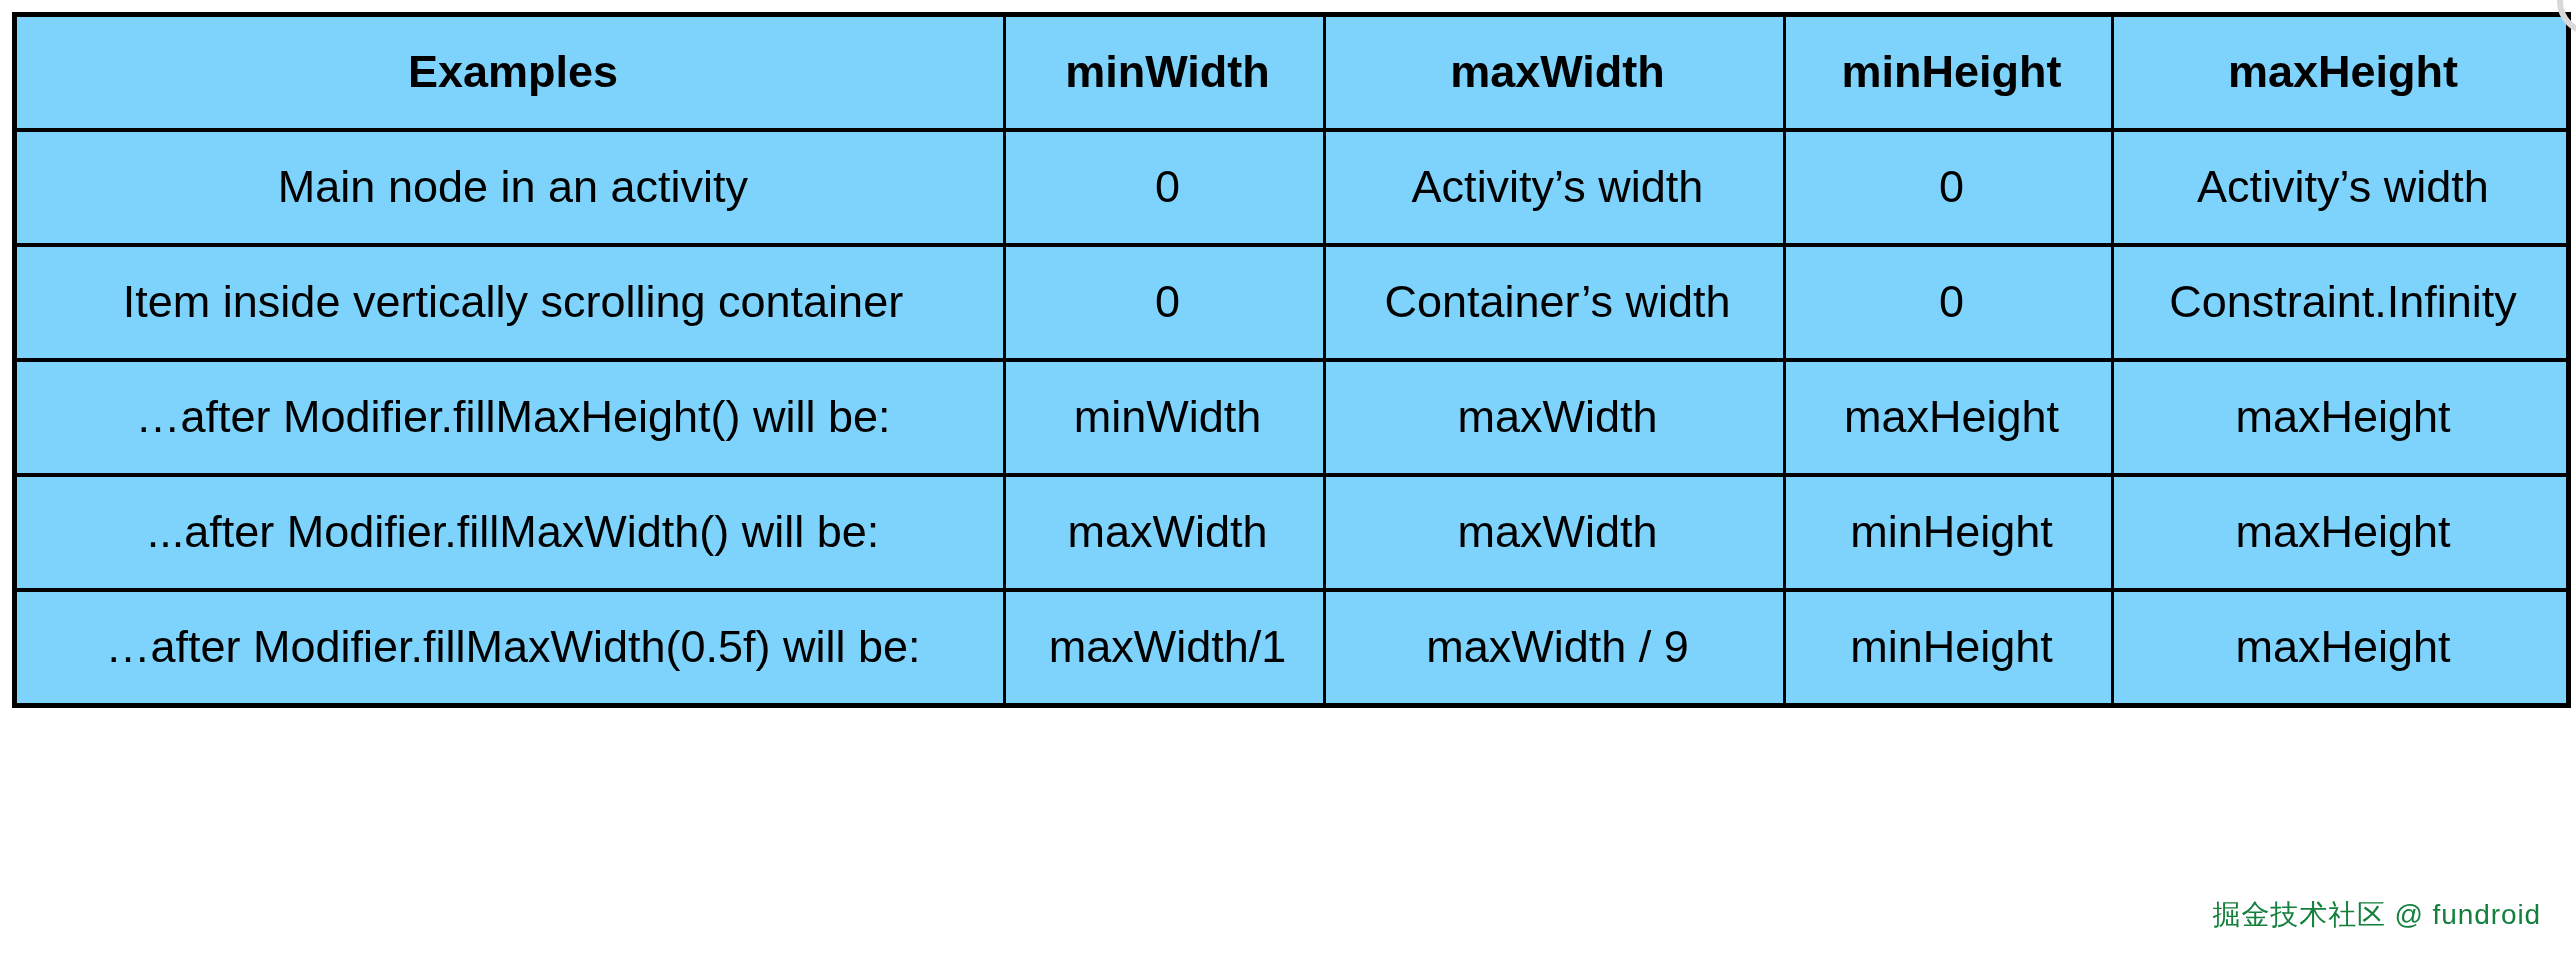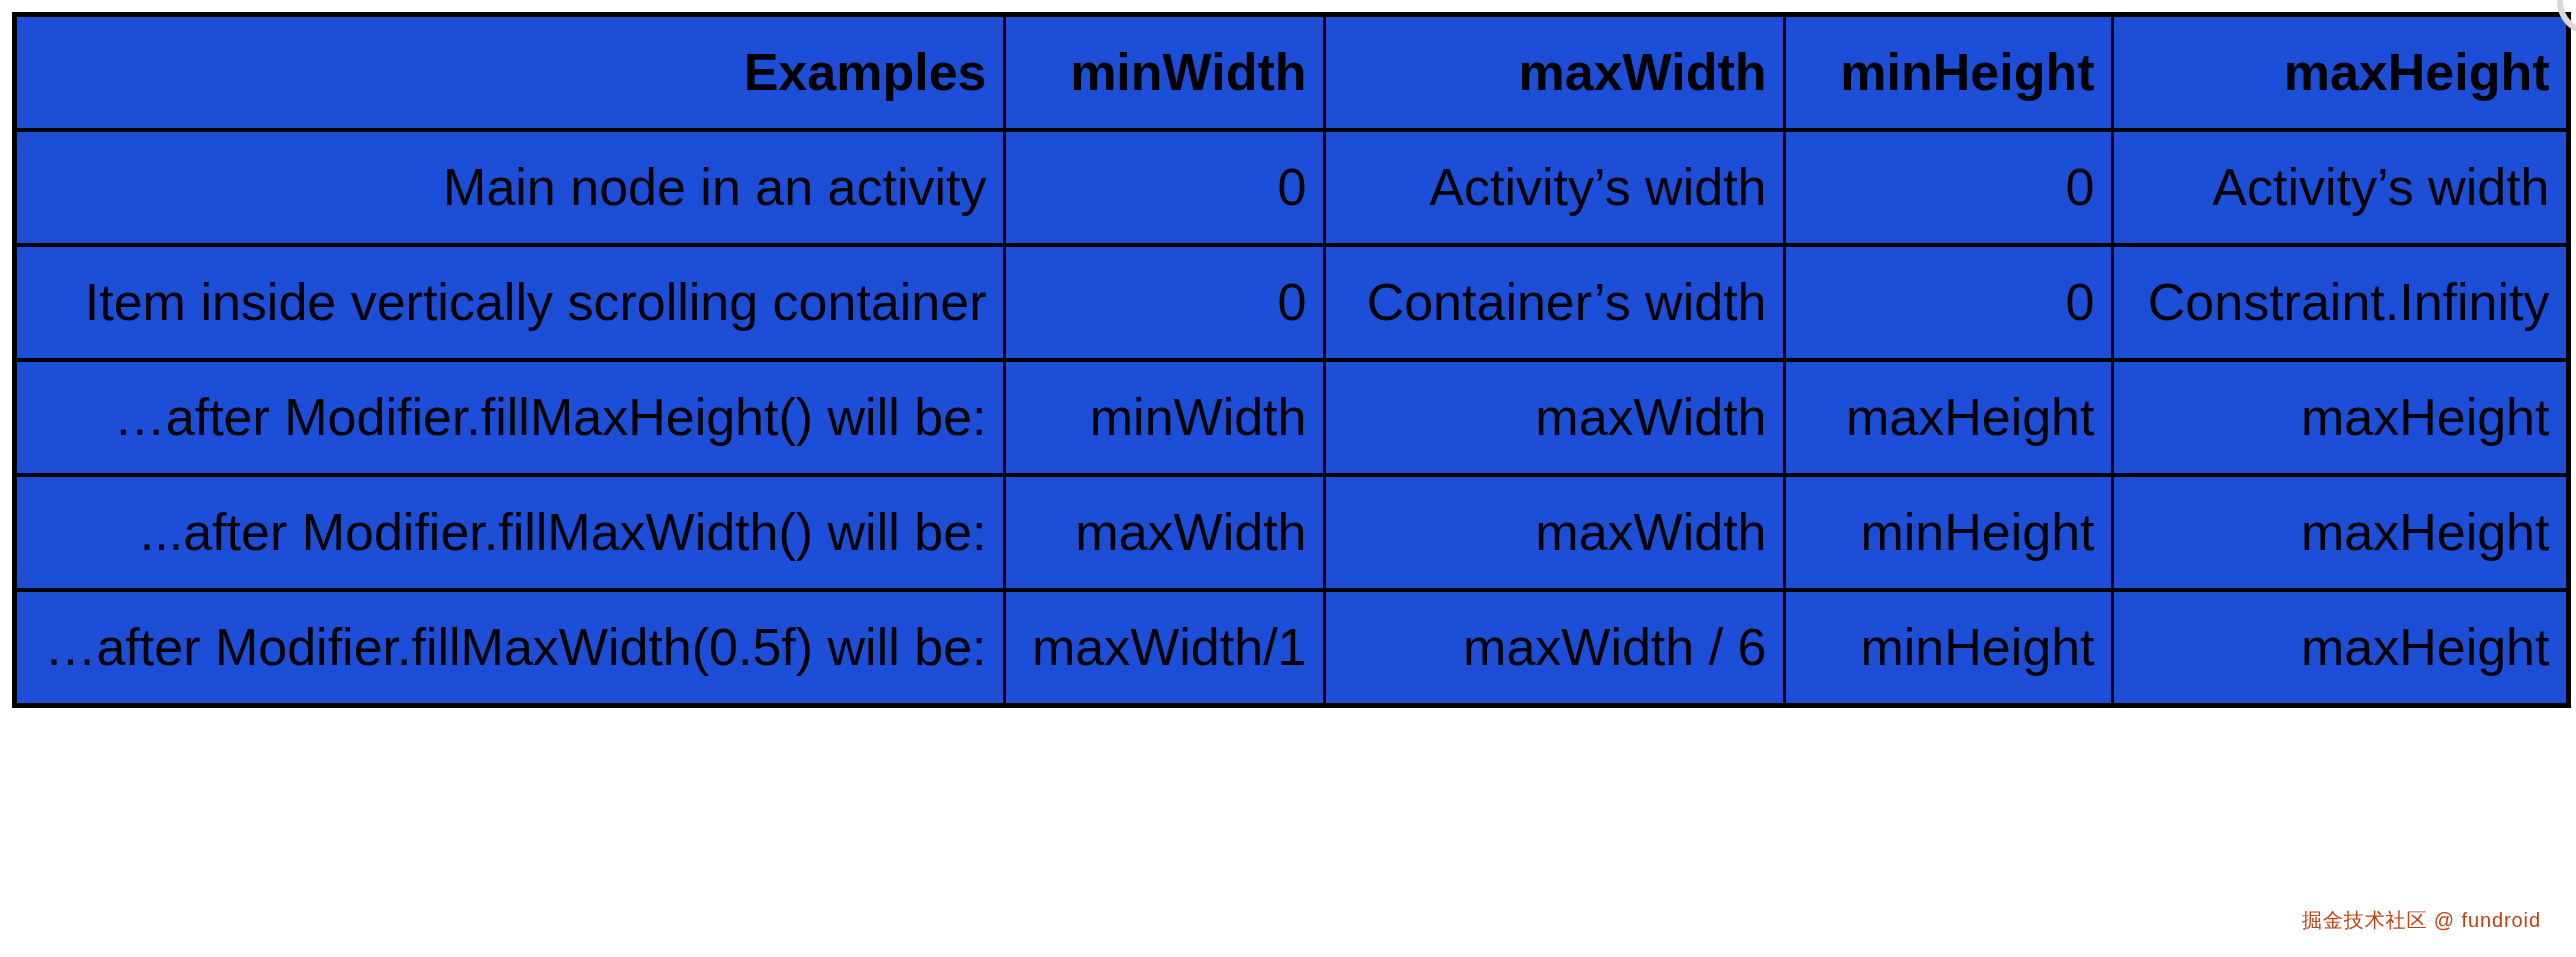--- a/index.html
+++ b/index.html
@@ -24,38 +24,38 @@
     table-layout: fixed;
     border: 5.3px solid #000000;
   }
   table.constraints td {
     border-left: 3.5px solid #000000;
     border-right: 3.5px solid #000000;
     border-top: 4.4px solid #000000;
     border-bottom: 4.4px solid #000000;
     height: 111px;
     padding: 0 16px 0 23px;
-    font-size: 52px;
+    font-size: 45px;
     font-weight: 400;
     vertical-align: middle;
-    text-align: right;
+    text-align: center;
     white-space: nowrap;
     overflow: hidden;
-    background: #1d4ed8;
+    background: #7dd3fc;
   }
   table.constraints tr.bold td {
     font-weight: 700;
   }
   .watermark {
     position: absolute;
     right: 35px;
     bottom: 23px;
-    font-size: 20px;
+    font-size: 28px;
     letter-spacing: 0.9px;
-    color: #c2410c;
+    color: #15803d;
     text-shadow: 1.8px 1.8px 0.9px #ffffff, 0.9px 0.9px 0 #ffffff;
     pointer-events: none;
     z-index: 5;
   }
   .corner-ring {
     position: absolute;
     top: -32px;
     left: 2557px;
     width: 55px;
     height: 55px;
@@ -110,21 +110,21 @@
       <tr>
         <td>...after Modifier.fillMaxWidth() will be:</td>
         <td>maxWidth</td>
         <td>maxWidth</td>
         <td>minHeight</td>
         <td>maxHeight</td>
       </tr>
       <tr>
         <td>…after Modifier.fillMaxWidth(0.5f) will be:</td>
         <td>maxWidth/1</td>
-        <td>maxWidth / 6</td>
+        <td>maxWidth / 9</td>
         <td>minHeight</td>
         <td>maxHeight</td>
       </tr>
     </tbody>
 </table>
 
 <div class="watermark">掘金技术社区 @ fundroid</div>
 
 
 </body></html>

